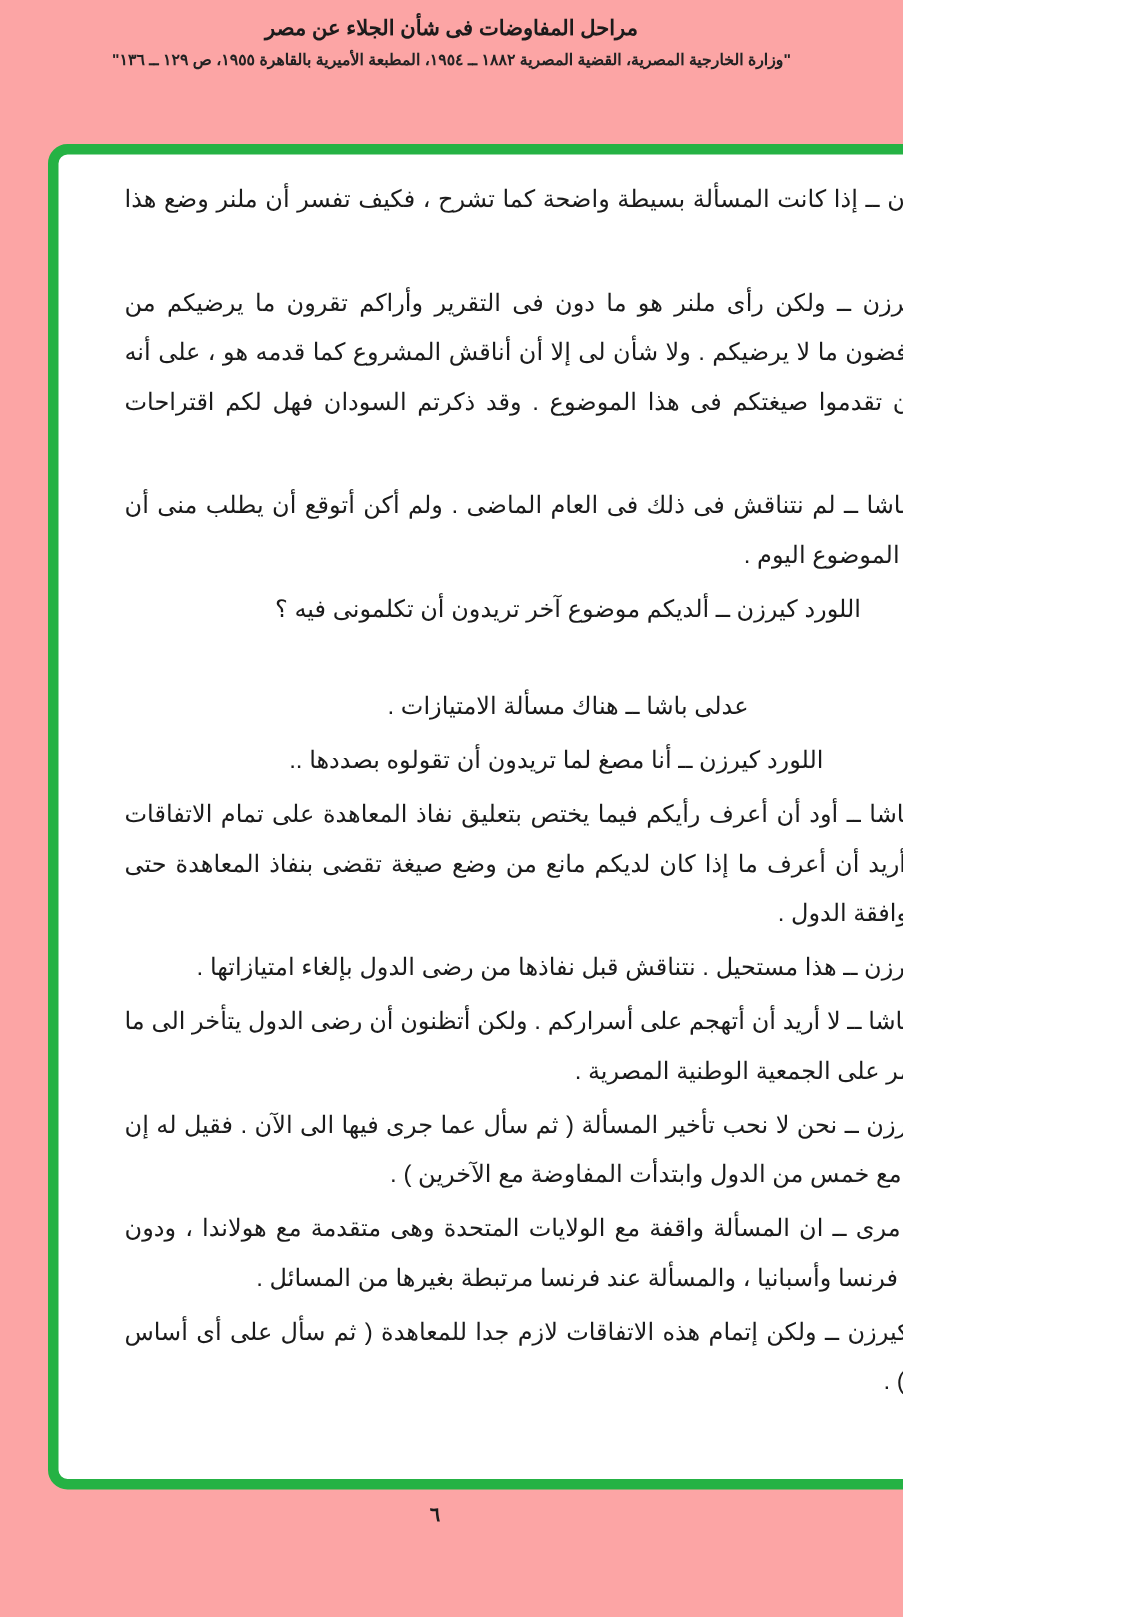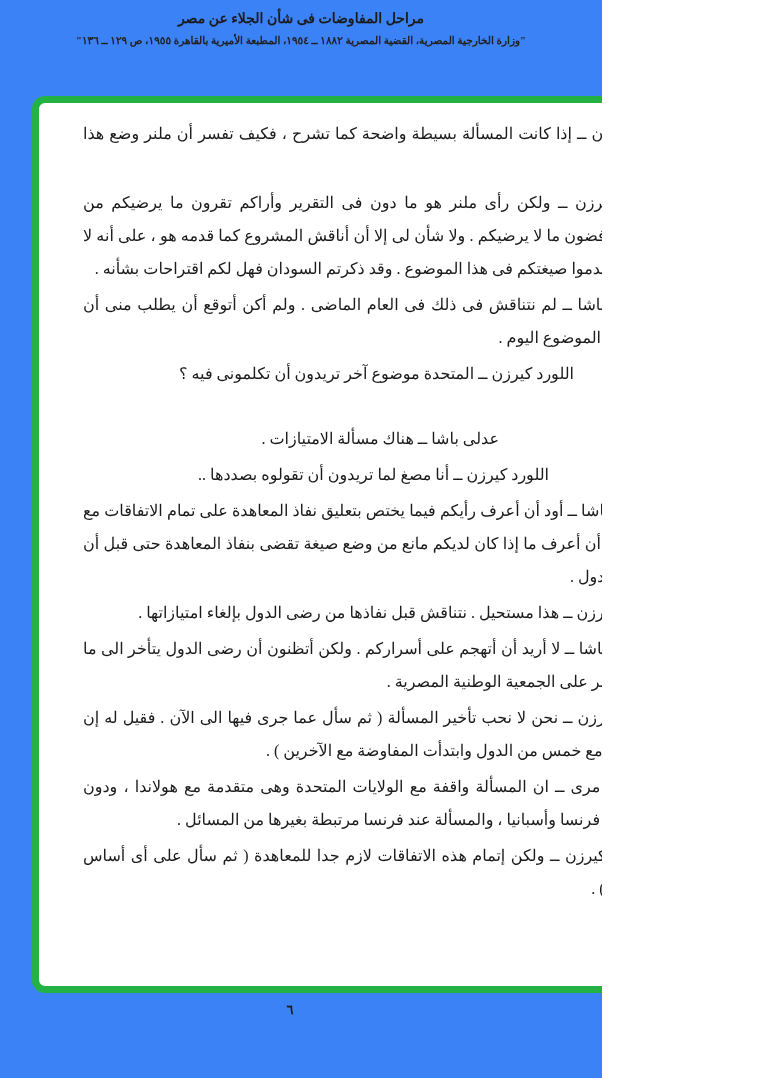--- a/index.html
+++ b/index.html
@@ -4,23 +4,23 @@
 <style>
   html, body {
     margin: 0;
     padding: 0;
     background: #ffffff;
   }
   .page {
     position: relative;
     width: 602px;
     height: 1078px;
-    background: #3b82f6;
+    background: #fca5a5;
     overflow: hidden;
-    font-family: Liberation Serif, serif;
+    font-family: Liberation Sans, sans-serif;
     color: #1b1b1b;
   }
   .doc-header {
     position: absolute;
     top: 10px;
     left: 0;
     right: 0;
     direction: rtl;
     text-align: center;
   }
@@ -87,21 +87,21 @@
     <div class="doc-title">مراحل المفاوضات فى شأن الجلاء عن مصر</div>
     <div class="doc-source">"وزارة الخارجية المصرية، القضية المصرية ١٨٨٢ ــ ١٩٥٤، المطبعة الأميرية بالقاهرة ١٩٥٥، ص ١٢٩ ــ ١٣٦"</div>
   </div>
 
   <div class="green-box" style="border-color: rgb(37, 178, 68);">
     <div class="dialogue-body">
 
     <p class="para" style="text-indent: 14px;"><span>اللورد كيرزن</span><span> ــ </span><span>إذا كانت المسألة بسيطة واضحة كما تشرح ، فكيف تفسر أن ملنر وضع هذا النص ؟</span></p>
         <p class="para" style="text-indent: 28px;"><span>اللورد كيرزن</span><span> ــ </span><span>ولكن رأى ملنر هو ما دون فى التقرير وأراكم تقرون ما يرضيكم من اقتراحاته وترفضون ما لا يرضيكم . ولا شأن لى إلا أن أناقش المشروع كما قدمه هو ، على أنه لا مانع من أن تقدموا صيغتكم فى هذا الموضوع . وقد ذكرتم السودان فهل لكم اقتراحات بشأنه .</span></p>
         <p class="para" style="text-indent: 42px;"><span>عدلى باشا</span><span> ــ </span><span>لم نتناقش فى ذلك فى العام الماضى . ولم أكن أتوقع أن يطلب منى أن أتكلم فى هذا الموضوع اليوم .</span></p>
-        <p class="para" style="text-indent: 115px;"><span>اللورد كيرزن</span><span> ــ </span><span>المتحدة موضوع آخر تريدون أن تكلمونى فيه ؟</span></p>
+        <p class="para" style="text-indent: 115px;"><span>اللورد كيرزن</span><span> ــ </span><span>ألديكم موضوع آخر تريدون أن تكلمونى فيه ؟</span></p>
         <p class="para" style="text-indent: 190px; margin-top: 32px;"><span>عدلى باشا</span><span> ــ </span><span>هناك مسألة الامتيازات .</span></p>
         <p class="para" style="text-indent: 140px;"><span>اللورد كيرزن</span><span> ــ </span><span>أنا مصغ لما تريدون أن تقولوه بصددها ..</span></p>
         <p class="para" style="text-indent: 40px;"><span>عدلى باشا</span><span> ــ </span><span>أود أن أعرف رأيكم فيما يختص بتعليق نفاذ المعاهدة على تمام الاتفاقات مع الدول ، وأريد أن أعرف ما إذا كان لديكم مانع من وضع صيغة تقضى بنفاذ المعاهدة حتى قبل أن ترد موافقة الدول .</span></p>
         <p class="para" style="text-indent: 30px;"><span>اللورد كيرزن</span><span> ــ </span><span>هذا مستحيل . نتناقش قبل نفاذها من رضى الدول بإلغاء امتيازاتها .</span></p>
         <p class="para" style="text-indent: 42px;"><span>عدلى باشا</span><span> ــ </span><span>لا أريد أن أتهجم على أسراركم . ولكن أتظنون أن رضى الدول يتأخر الى ما بعد عرض الأمر على الجمعية الوطنية المصرية .</span></p>
         <p class="para" style="text-indent: 28px;"><span>اللورد كيرزن</span><span> ــ </span><span>نحن لا نحب تأخير المسألة ( ثم سأل عما جرى فيها الى الآن . فقيل له إن الاتفاق قد تم مع خمس من الدول وابتدأت المفاوضة مع الآخرين ) .</span></p>
         <p class="para" style="text-indent: 36px;"><span>المستر مرى</span><span> ــ </span><span>ان المسألة واقفة مع الولايات المتحدة وهى متقدمة مع هولاندا ، ودون ذلك تقدما مع فرنسا وأسبانيا ، والمسألة عند فرنسا مرتبطة بغيرها من المسائل .</span></p>
         <p class="para" style="text-indent: 40px;"><span>اللورد كيرزن</span><span> ــ </span><span>ولكن إتمام هذه الاتفاقات لازم جدا للمعاهدة ( ثم سأل على أى أساس هى حاصلة ؟ ) .</span></p>
       </div>
   </div>

